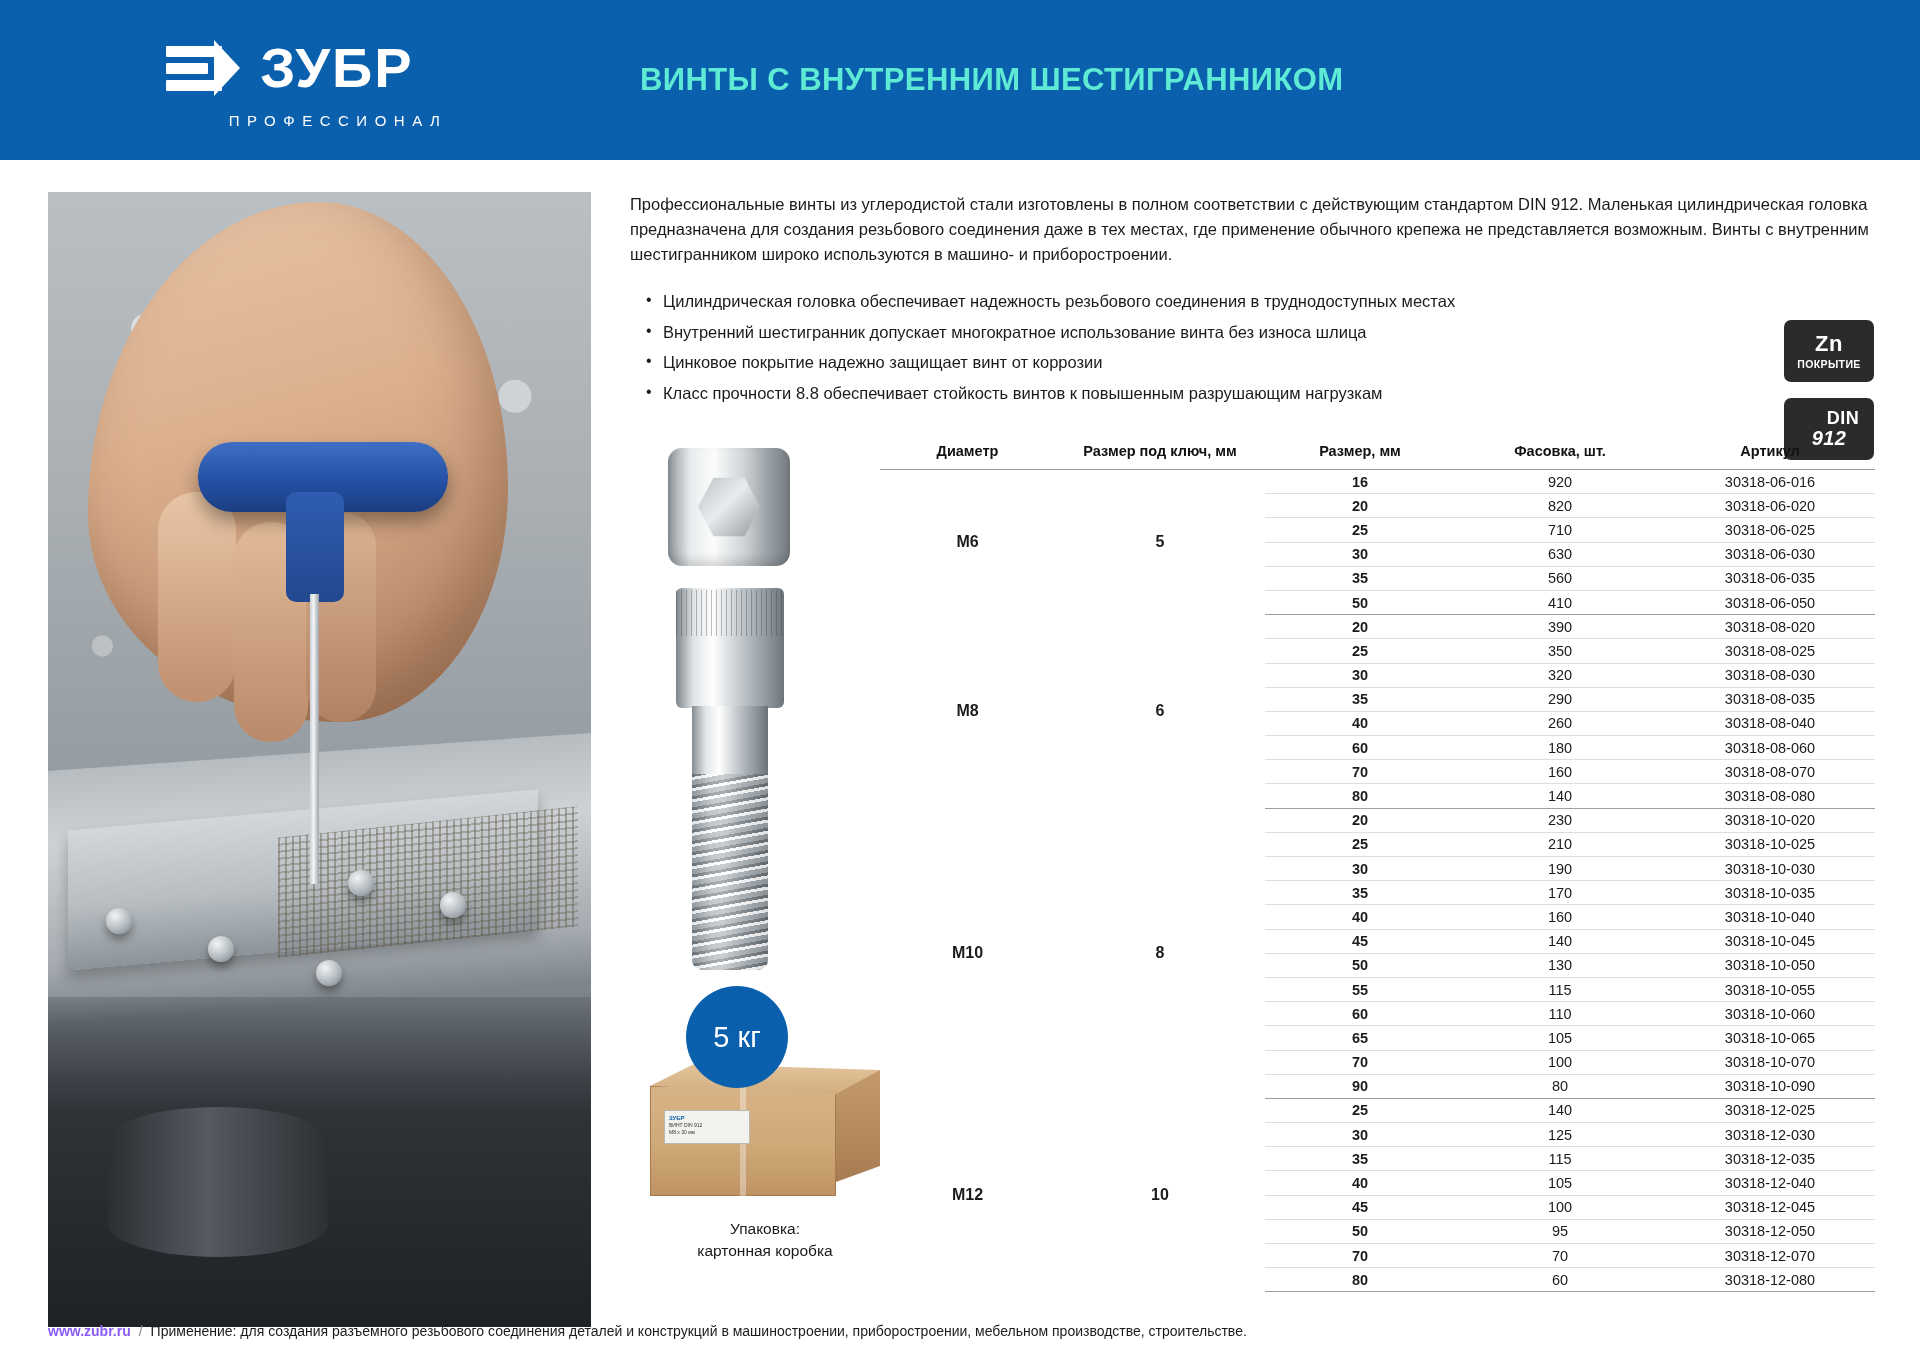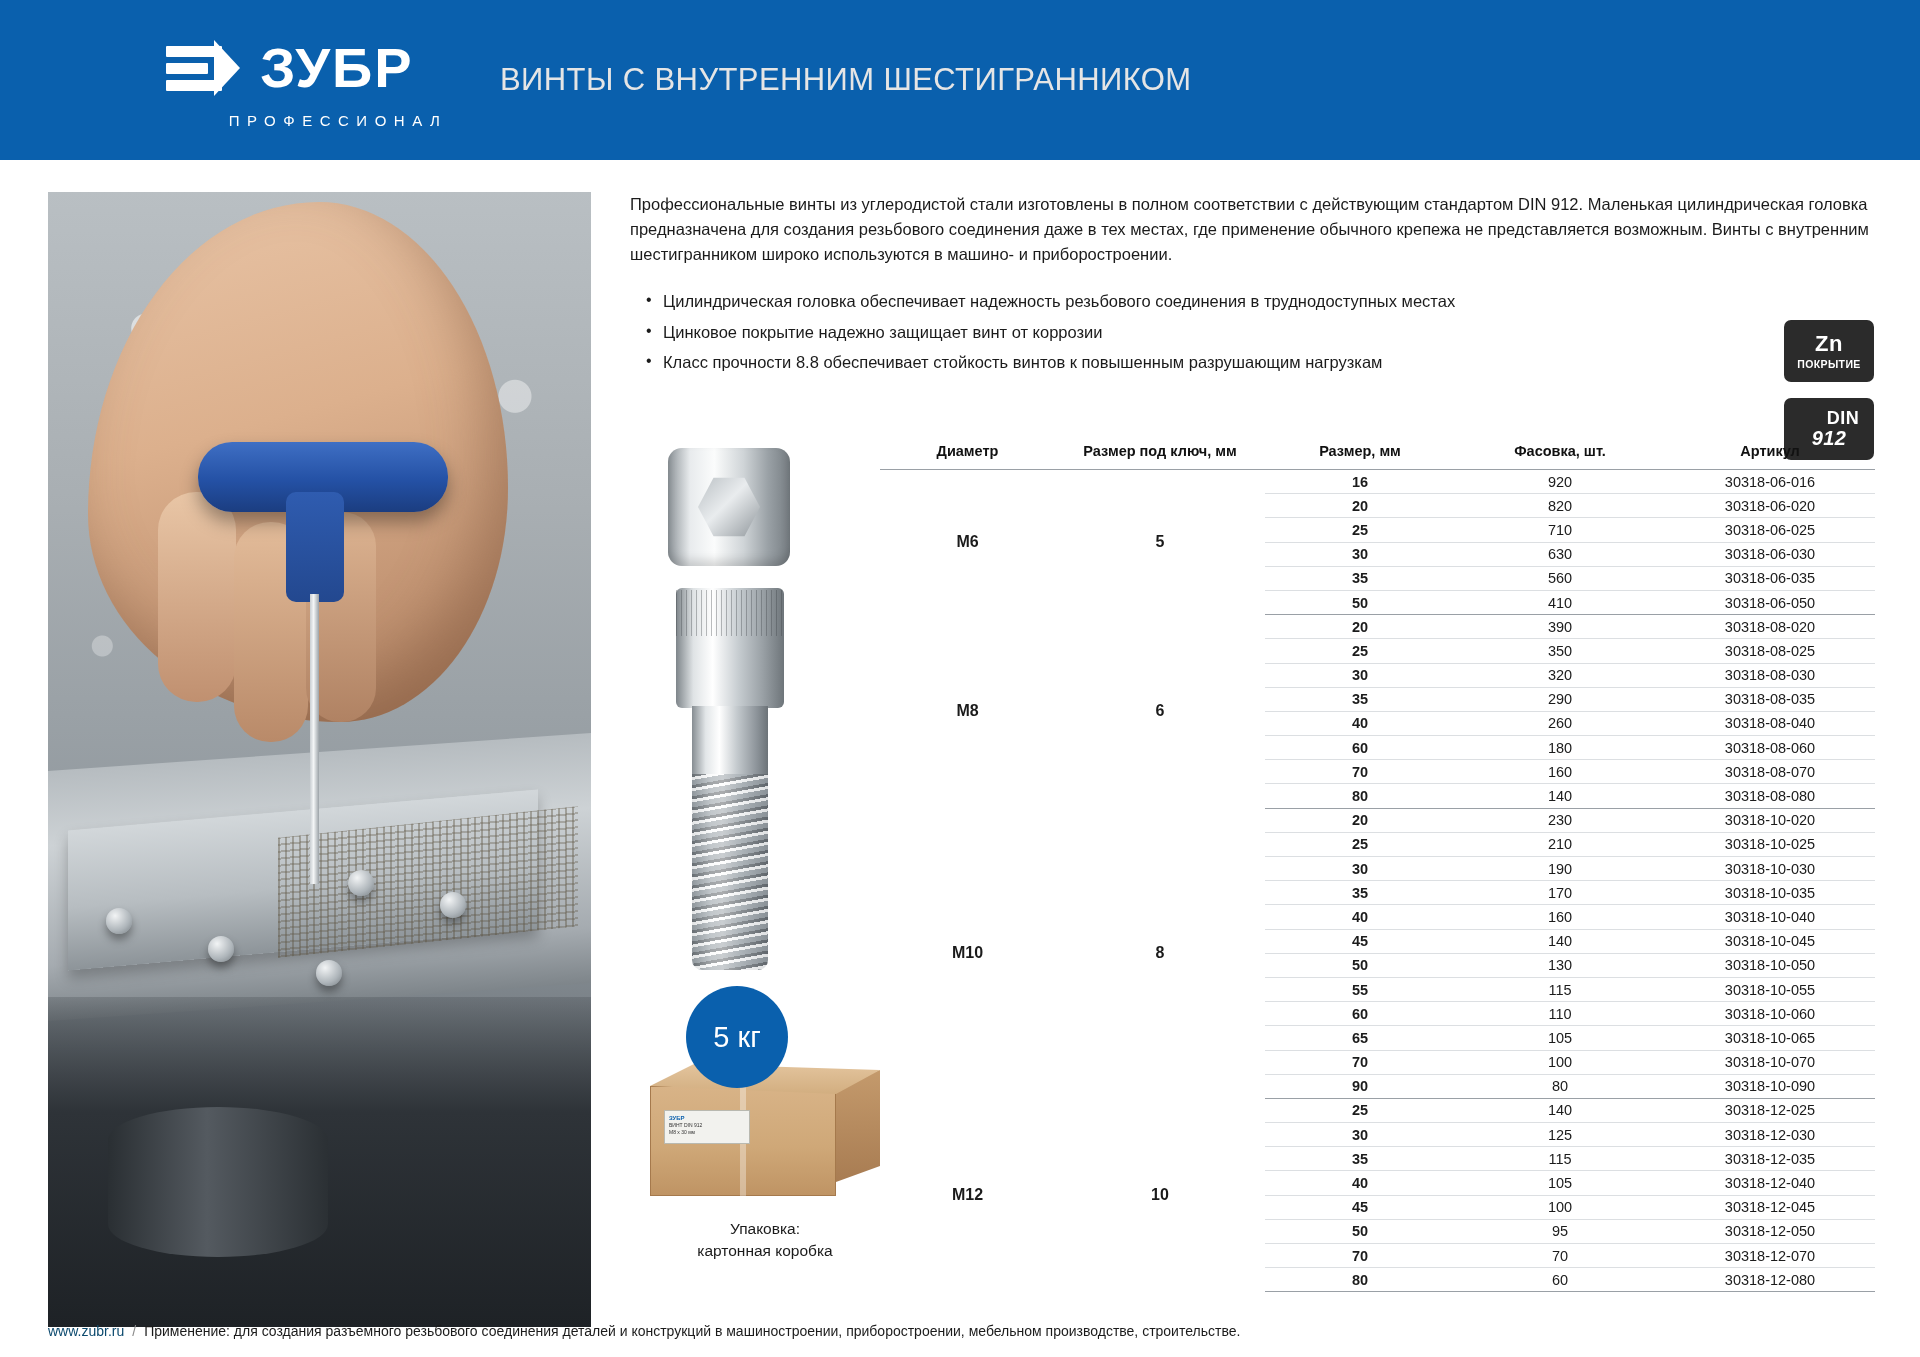--- a/index.html
+++ b/index.html
@@ -87,24 +87,25 @@
   }
   .logo-sub {
     color: #ffffff;
     font-size: 15px;
     letter-spacing: 7.5px;
     margin-top: 8px;
     margin-left: 96px;
     font-weight: normal;
   }
   .header-title {
-    color: #e5e5e5;
+    color: #5eead4;
     font-size: 31px;
-    font-weight: normal;
+    font-weight: bold;
     letter-spacing: 0.4px;
+    margin-left: 140px;
   }
 
   
   .photo {
     position: absolute;
     left: 48px;
     top: 192px;
     width: 543px;
     height: 1135px;
     overflow: hidden;
@@ -493,21 +494,21 @@
     position: absolute;
     left: 48px;
     bottom: 18px;
     width: 1830px;
     font-size: 14px;
     color: #1b1b1b;
     display: flex;
     align-items: center;
     gap: 8px;
   }
-  .footer .site { color: #0c4a6e; }
+  .footer .site { color: #8b5cf6; font-weight: bold; }
   .footer .sep { color: #8b8b8b; }
 </style>
 </head>
 <body>
 
 <div class="page">
 
   <div class="header">
     <div class="logo-block">
       <div class="logo-row">
@@ -542,20 +543,21 @@
     <div class="handle-stem"></div>
     <div class="shaft"></div>
     <div class="darkbase"></div>
     <div class="cylinder"></div>
   </div>
 
   <div class="intro">Профессиональные винты из углеродистой стали изготовлены в полном соответствии с действующим стандартом DIN 912. Маленькая цилиндрическая головка предназначена для создания резьбового соединения даже в тех местах, где применение обычного крепежа не представляется возможным. Винты с внутренним шестигранником широко используются в машино- и приборостроении.</div>
 
   <div class="bullets">
     <div class="li">Цилиндрическая головка обеспечивает надежность резьбового соединения в труднодоступных местах</div>
+    <div class="li">Внутренний шестигранник допускает многократное использование винта без износа шлица</div>
     <div class="li">Цинковое покрытие надежно защищает винт от коррозии</div>
     <div class="li">Класс прочности 8.8 обеспечивает стойкость винтов к повышенным разрушающим нагрузкам</div>
   </div>
 
   <div class="badges">
     <div class="badge zn">
       <div class="b-top">Zn</div>
       <div class="b-bot">ПОКРЫТИЕ</div>
     </div>
     <div class="badge din">

